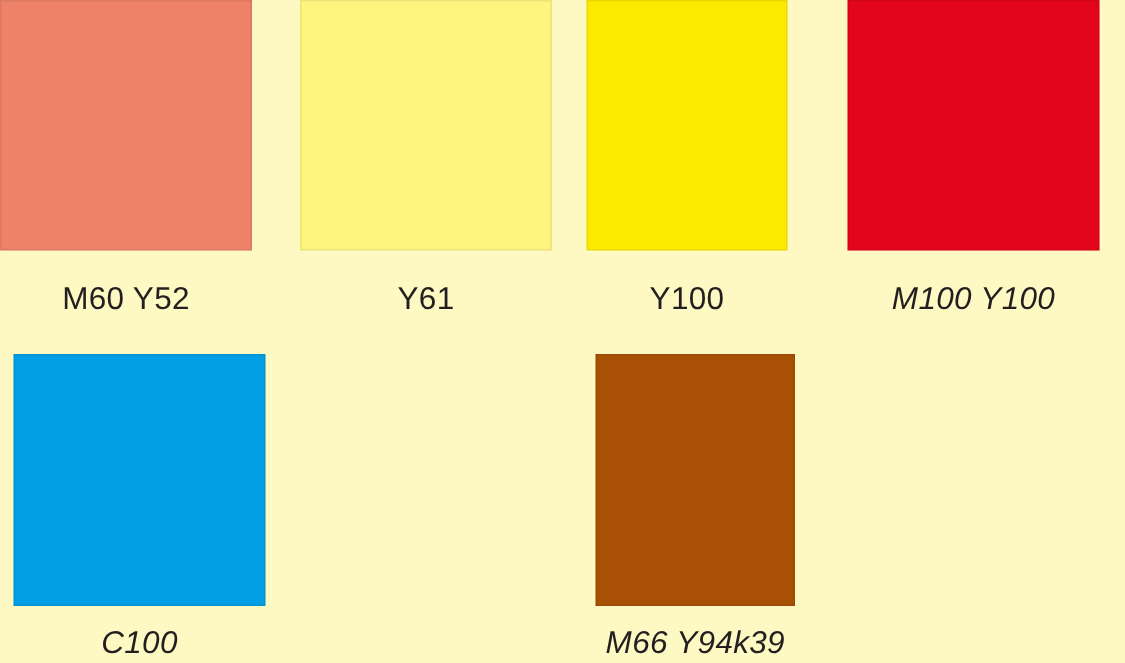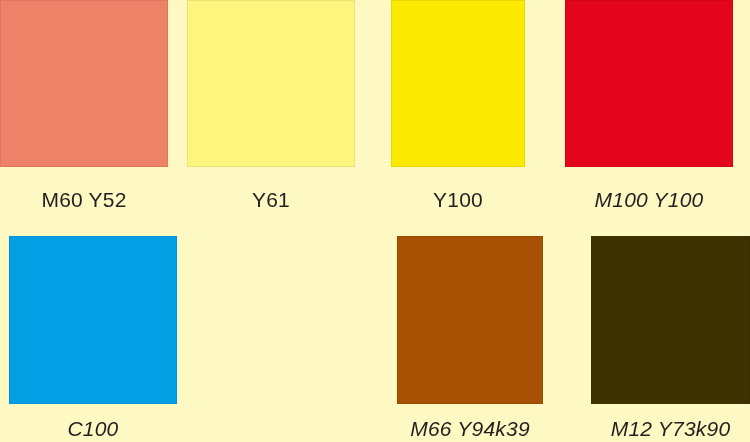--- a/index.html
+++ b/index.html
@@ -47,28 +47,28 @@
   .row-1 .swatch-chip { height: 167px; }
   .row-1 .swatch-label { margin-top: 22px; }
 
   .row-2 .swatch-chip { height: 168px; }
   .row-2 .swatch-label { margin-top: 14px; }
 
   .row-1 { top: 0px; }
   .row-2 { top: 236px; font-style: italic; }
 
   .col-1 { left: 0px;   width: 168px; }
-  .col-2 { left: 187px; width: 168px; }
+  .col-2 { left: 200px; width: 168px; }
   .col-3 { left: 391px; width: 134px; }
   .col-4 { left: 565px; width: 168px; }
 
   
   .row-2.col-1 { left: 9px;   width: 168px; }
   .row-2.col-2 { left: 205px; width: 165px; }
-  .row-2.col-3 { left: 397px; width: 146px; }
+  .row-2.col-3 { left: 397px; width: 133px; }
   .row-2.col-4 { left: 591px; width: 159px; }
 </style>
 </head>
 <body>
 
 <div id="palette" style="background-color: #fef9c3;">
 
   <div class="swatch-cell row-1 col-1">
     <div class="swatch-chip" style="background-color: rgb(238, 130, 104);"></div>
     <div class="swatch-label" style="color: rgb(35, 31, 32);">M60 Y52</div>
@@ -93,18 +93,14 @@
     <div class="swatch-chip" style="background-color: rgb(3, 159, 229);"></div>
     <div class="swatch-label" style="color: rgb(35, 31, 32);">C100</div>
   </div>
 
 
   <div class="swatch-cell row-2 col-3">
     <div class="swatch-chip" style="background-color: rgb(168, 80, 4);"></div>
     <div class="swatch-label" style="color: rgb(35, 31, 32);">M66 Y94k39</div>
   </div>
 
-  <div class="swatch-cell row-2 col-4">
-    <div class="swatch-chip" style="background-color: rgb(61, 50, 0);"></div>
-    <div class="swatch-label" style="color: rgb(35, 31, 32);">M12 Y73k90</div>
-  </div>
 
 </div>
 
 </body></html>

